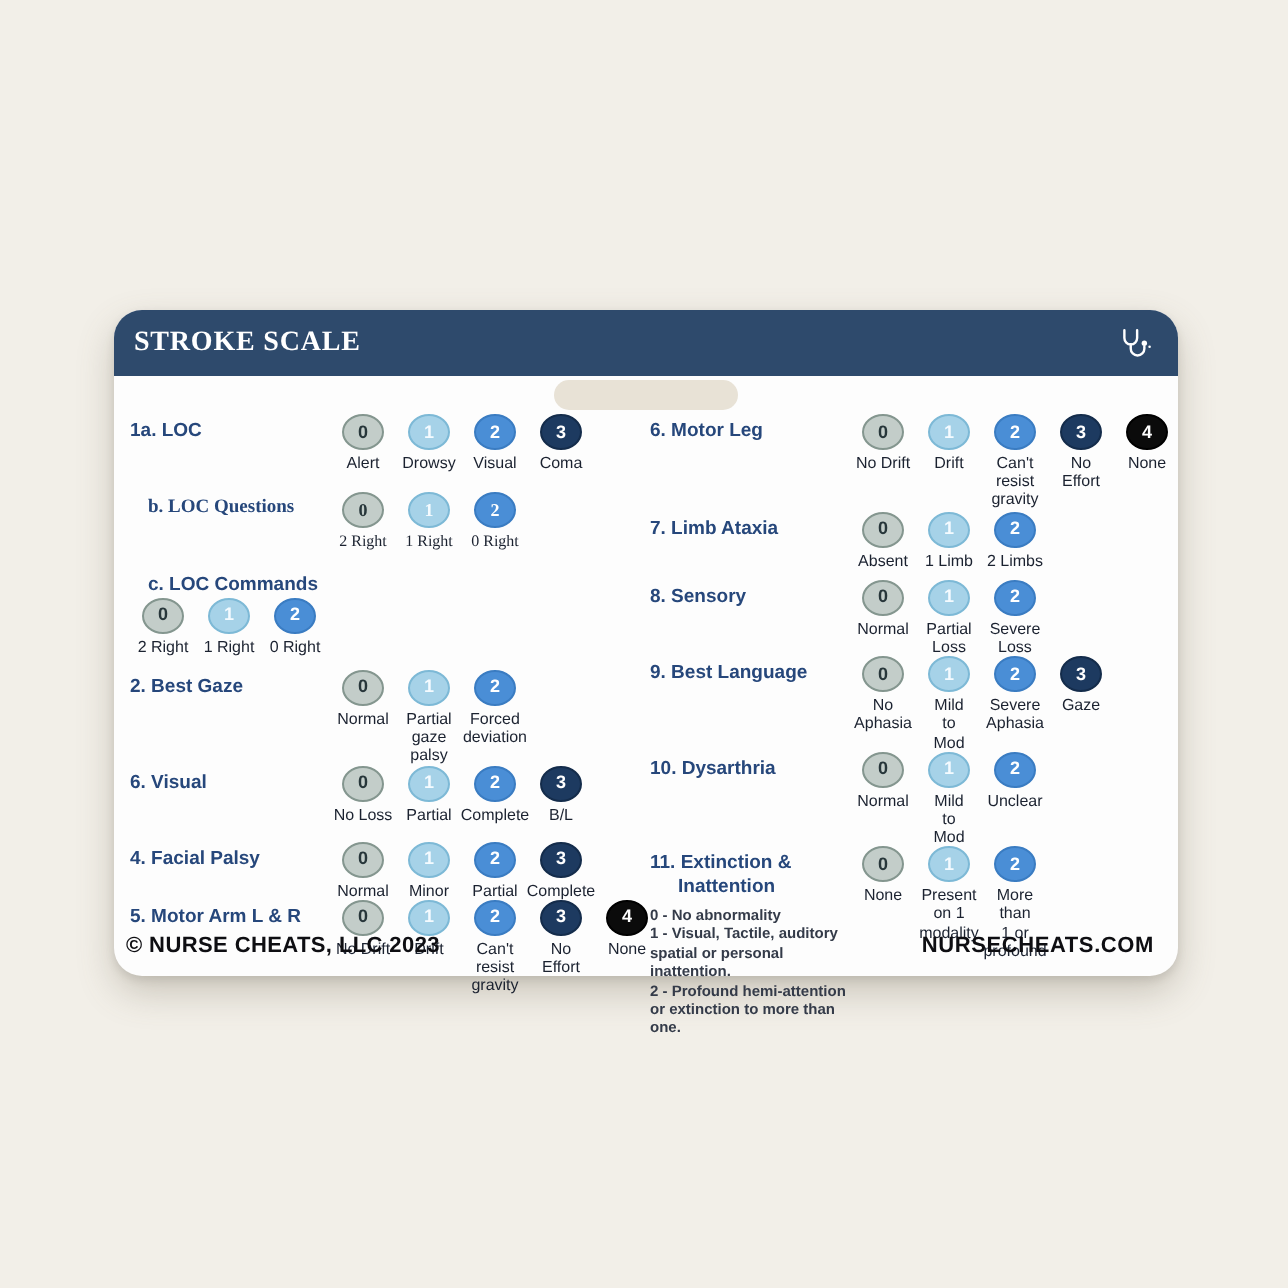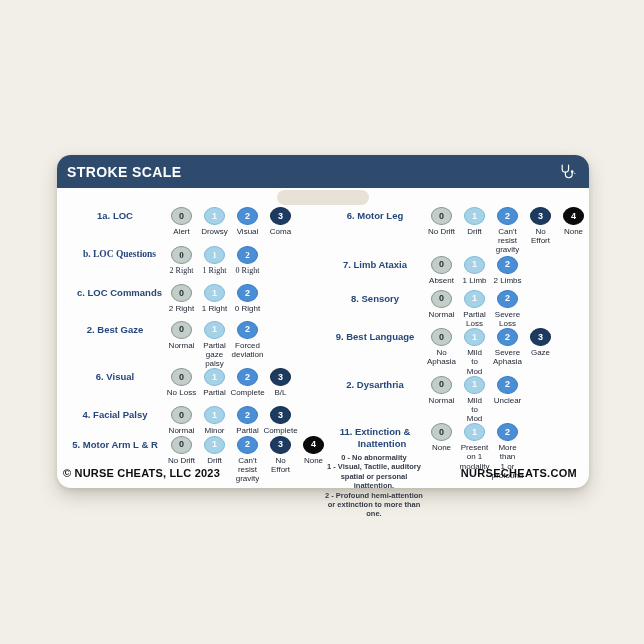--- a/index.html
+++ b/index.html
@@ -26,20 +26,21 @@
     align-items: center;
     justify-content: space-between;
     padding: 0 13px 0 10px;
     box-sizing: border-box;
   }
   .card-title {
     color: #ffffff;
     font-weight: bold;
     font-size: 14px;
     letter-spacing: 0.4px;
+    font-family: Liberation Serif, serif;
   }
   .steth { display: flex; align-items: center; }
   .badge-slot {
     position: absolute;
     top: 35px; left: 50%;
     transform: translateX(-50%);
     width: 92px; height: 15px;
     background: #e8e2d6;
     border-radius: 8px;
   }
@@ -53,21 +54,20 @@
   .col { flex: 1; display: flex; flex-direction: column; min-width: 0; }
   .row { display: flex; align-items: flex-start; }
   .row-label {
     width: 100px;
     flex: none;
     font-size: 9.5px;
     font-weight: bold;
     color: #26477b;
     padding-top: 3px;
     line-height: 1.2;
-    text-align: center;
   }
   .row-label.indent { padding-left: 9px; box-sizing: border-box; }
   .row-label-line { white-space: nowrap; }
   .row-label-line.wrap { padding-left: 14px; }
   .row-note {
     margin-top: 4px;
     font-weight: bold;
     font-size: 7.5px;
     line-height: 1.25;
     color: #343b49;
@@ -99,21 +99,21 @@
     margin-top: 2px;
     font-size: 8px;
     line-height: 1.15;
     color: #1b2230;
     text-align: center;
   }
   .opt-line { white-space: nowrap; }
   
   .col-left  > .row:nth-child(1) { margin-bottom: 10px; }
   .col-left  > .row:nth-child(2) { margin-bottom: 9px; font-family: Liberation Serif, serif; }
-  .col-left  > .row:nth-child(3) { margin-bottom: 7px; }
+  .col-left  > .row:nth-child(3) { margin-bottom: 7px; flex-direction: column; }
   .col-left  > .row:nth-child(4) { margin-bottom: 0px; }
   .col-left  > .row:nth-child(5) { margin-bottom: 9px; }
   .col-left  > .row:nth-child(6) { }
   .col-right > .row:nth-child(1) { margin-bottom: 1px; }
   .col-right > .row:nth-child(2) { margin-bottom: 5px; }
   .col-right > .row:nth-child(3) { margin-bottom: 0px; }
   .col-right > .row:nth-child(4) { margin-bottom: 0px; }
   .col-right > .row:nth-child(5) { margin-bottom: 0px; }
   .copyright {
     position: absolute;
@@ -488,21 +488,21 @@
             <div class="opt">
               <div class="circle" style="background: rgb(29, 58, 96); border-color: rgb(20, 44, 75); color: rgb(255, 255, 255);">3</div>
               <div class="opt-label">
                 <div class="opt-line">Gaze</div>
               </div>
             </div>
           </div>
         </div>
         <div class="row">
           <div class="row-label">
-            <div class="row-label-line">2. Dysarthria</div>
+            <div class="row-label-line">10. Dysarthria</div>
           </div>
           <div class="opts">
             <div class="opt">
               <div class="circle" style="background: rgb(195, 205, 201); border-color: rgb(132, 150, 143); color: rgb(39, 54, 58);">0</div>
               <div class="opt-label">
                 <div class="opt-line">Normal</div>
               </div>
             </div>
             <div class="opt">
               <div class="circle" style="background: rgb(166, 210, 232); border-color: rgb(125, 185, 214); color: rgb(245, 251, 255);">1</div>

